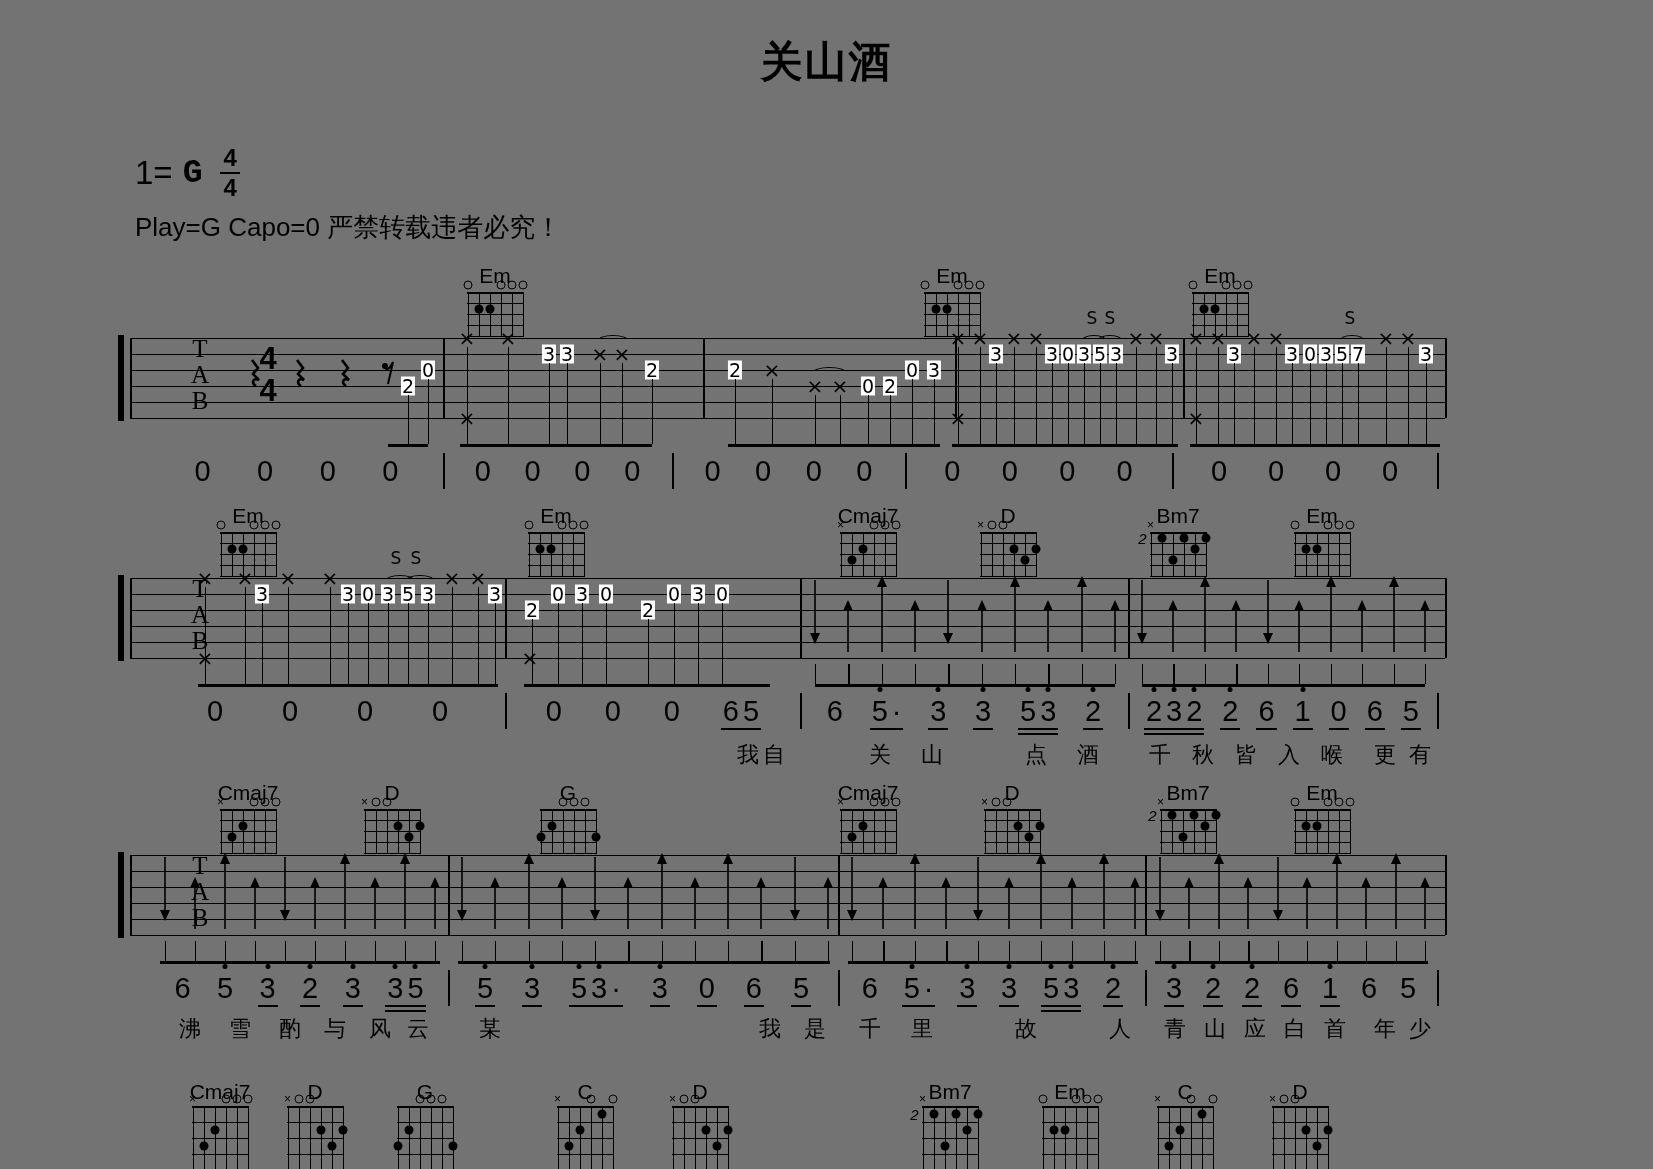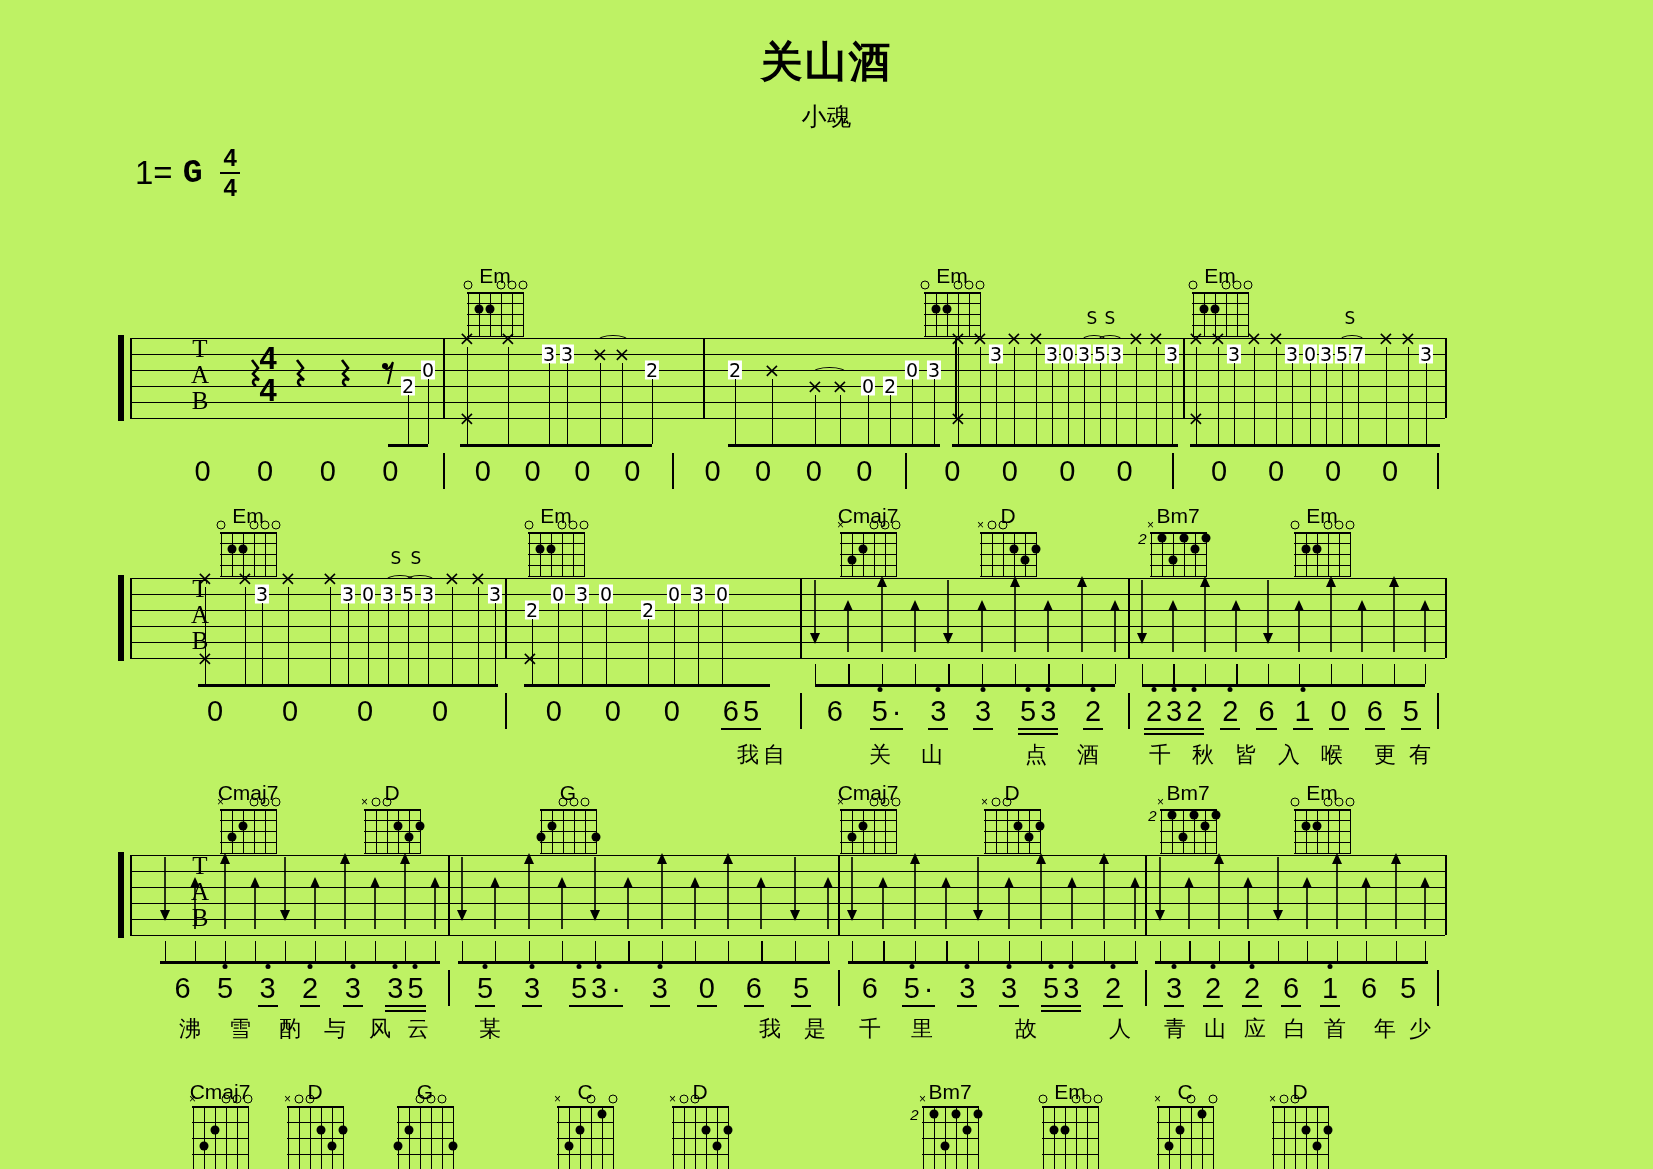--- a/index.html
+++ b/index.html
@@ -1,16 +1,16 @@
 <!DOCTYPE html>
 <html><head>
 <meta charset="utf-8">
 <style>
   html,body{margin:0;padding:0;background:#e8e8e8}
-  .page{position:relative;width:1653px;height:1169px;background:#bef264;overflow:hidden;
+  .page{position:relative;width:1653px;height:1169px;background:#737373;overflow:hidden;
         font-family:"Liberation Sans",sans-serif;color:#000}
   .title{position:absolute;left:0;right:0;top:34px;text-align:center;font-size:42px;font-weight:600;letter-spacing:2px}
   .subtitle{position:absolute;left:0;right:0;top:100px;text-align:center;font-size:25px}
   .keyline{position:absolute;left:135px;top:146px;font-size:33px;display:flex;align-items:center;gap:10px}
   .keyg{font-family:"Liberation Mono",monospace;font-weight:bold}
   .frac{display:inline-flex;flex-direction:column;margin-left:8px;line-height:1;font-size:24px;font-weight:bold;text-align:center}
   .frac .ft{border-bottom:2px solid #000;padding:0 3px 2px}
   .frac .fb{padding:2px 3px 0}
   .playline{position:absolute;left:135px;top:210px;font-size:26px}
   .credits{position:absolute;right:218px;top:150px;text-align:right;font-size:24px;line-height:30px}
@@ -35,30 +35,30 @@
   .cmark{position:absolute;transform:translate(-50%,-50%);font-size:12px;line-height:1}
   .cdot{position:absolute;width:9px;height:9px;border-radius:50%;background:#000;transform:translate(-50%,-50%)}
   .cbase{position:absolute;font-style:italic;font-size:15px;transform:translate(-100%,-50%)}
   svg.rest,svg.strum{position:absolute;overflow:visible}
 </style>
 </head>
 <body>
 
 <div class="page">
   <div class="title">关山酒</div>
-  <div class="subtitle">小魂</div>
 
   <div class="keyline">
     <span>1=</span>
     <span class="keyg">G</span>
     <span class="frac">
       <span class="ft">4</span>
       <span class="fb">4</span>
     </span>
   </div>
+  <div class="playline">Play=G Capo=0  严禁转载违者必究！</div>
 
 
   <div id="music">
       <div class="vline" style="left: 118px; top: 335px; width: 6px; height: 86px;"></div>
       <div class="hline" style="left: 130px; top: 338px; width: 1315px; height: 1.4px;"></div>
       <div class="hline" style="left: 130px; top: 354px; width: 1315px; height: 1.4px;"></div>
       <div class="hline" style="left: 130px; top: 370px; width: 1315px; height: 1.4px;"></div>
       <div class="hline" style="left: 130px; top: 386px; width: 1315px; height: 1.4px;"></div>
       <div class="hline" style="left: 130px; top: 402px; width: 1315px; height: 1.4px;"></div>
       <div class="hline" style="left: 130px; top: 418px; width: 1315px; height: 1.4px;"></div>

